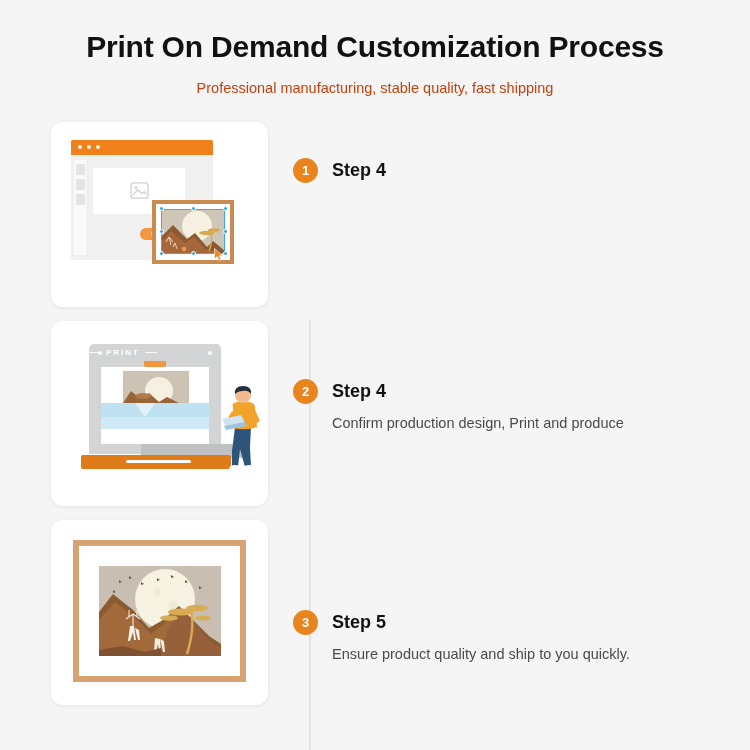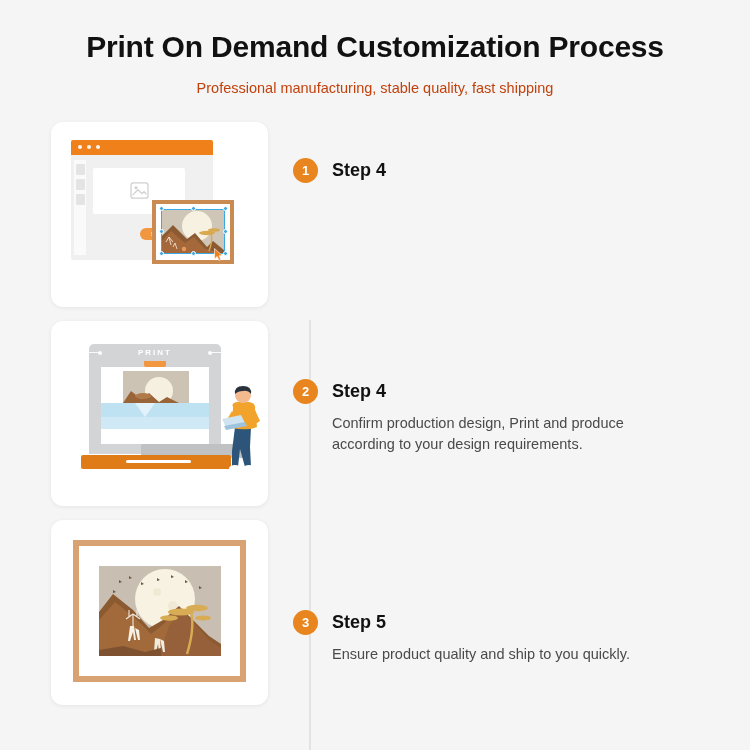--- a/index.html
+++ b/index.html
@@ -111,21 +111,21 @@
   .cursor-arrow { position: absolute; left: 58px; top: 44px; width: 9px; height: 13px; }
 
   
   .printer-body {
     position: absolute; left: 38px; top: 23px; width: 132px; height: 110px;
     background: #D3D4D6; border-radius: 5px 5px 0 0;
   }
   .printer-top {
     position: absolute; left: 0; top: 0; width: 132px; height: 18px;
     color: #ffffff; font-size: 8px; font-weight: bold; letter-spacing: 2px;
-    display: flex; align-items: center; justify-content: space-between; gap: 5px;
+    display: flex; align-items: center; justify-content: flex-start; gap: 5px;
   }
   .dash { width: 12px; height: 1.5px; background: #ffffff; opacity: .85; }
   .knob {
     position: absolute; width: 4px; height: 4px; border-radius: 50%;
     background: #ffffff; top: 7px; opacity: .9;
   }
   .knob-l { left: 9px; } .knob-r { right: 9px; }
   .print-tab {
     position: absolute; left: 55px; top: 17px; width: 22px; height: 6px;
     background: #F2963F; border-radius: 0 0 2px 2px;
@@ -287,21 +287,20 @@
         </svg>
       </div>
 
       <div class="text-col">
         <div class="step-head">
           <div class="badge">2</div>
           <div class="step-title">Step 4</div>
         </div>
         <div class="step-desc">
           <div>Confirm production design, Print and produce</div>
-          <div>according to your design requirements.</div>
         </div>
       </div>
     </div>
 
     <div class="step-row r3">
 
       <div class="card">
         <div class="art-frame">
           <div class="art-mat">
             <div class="art-inner">

